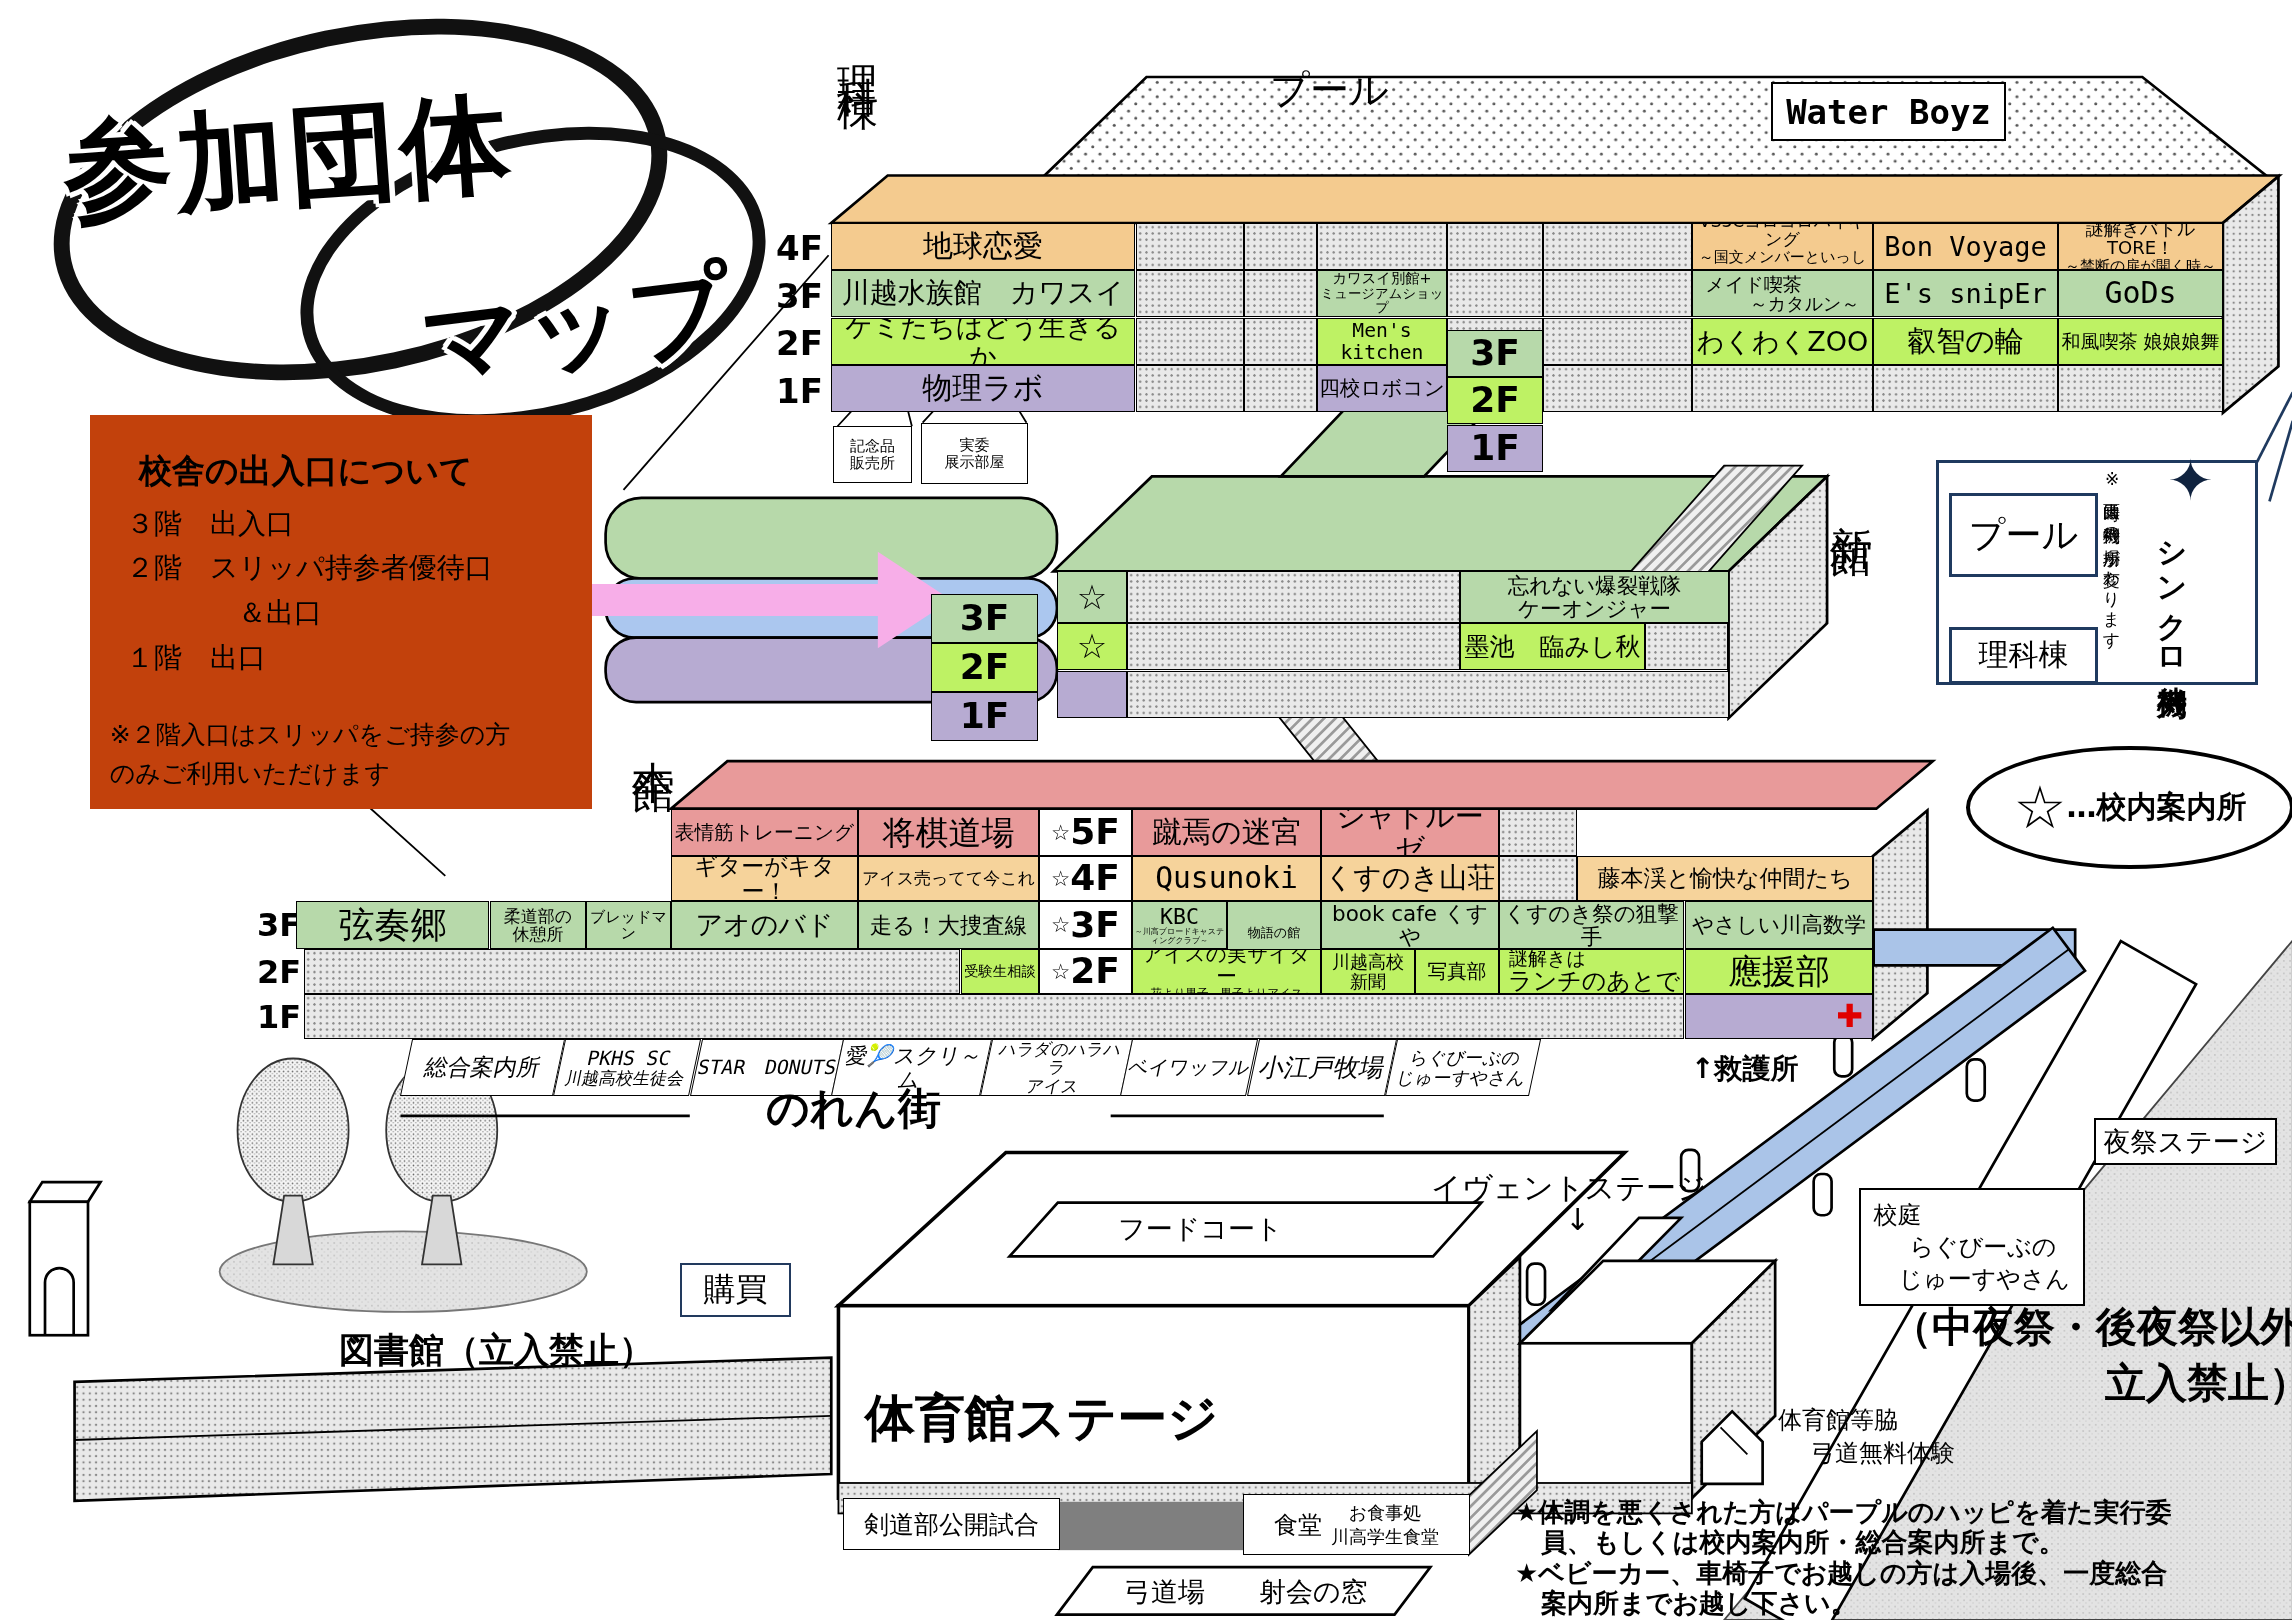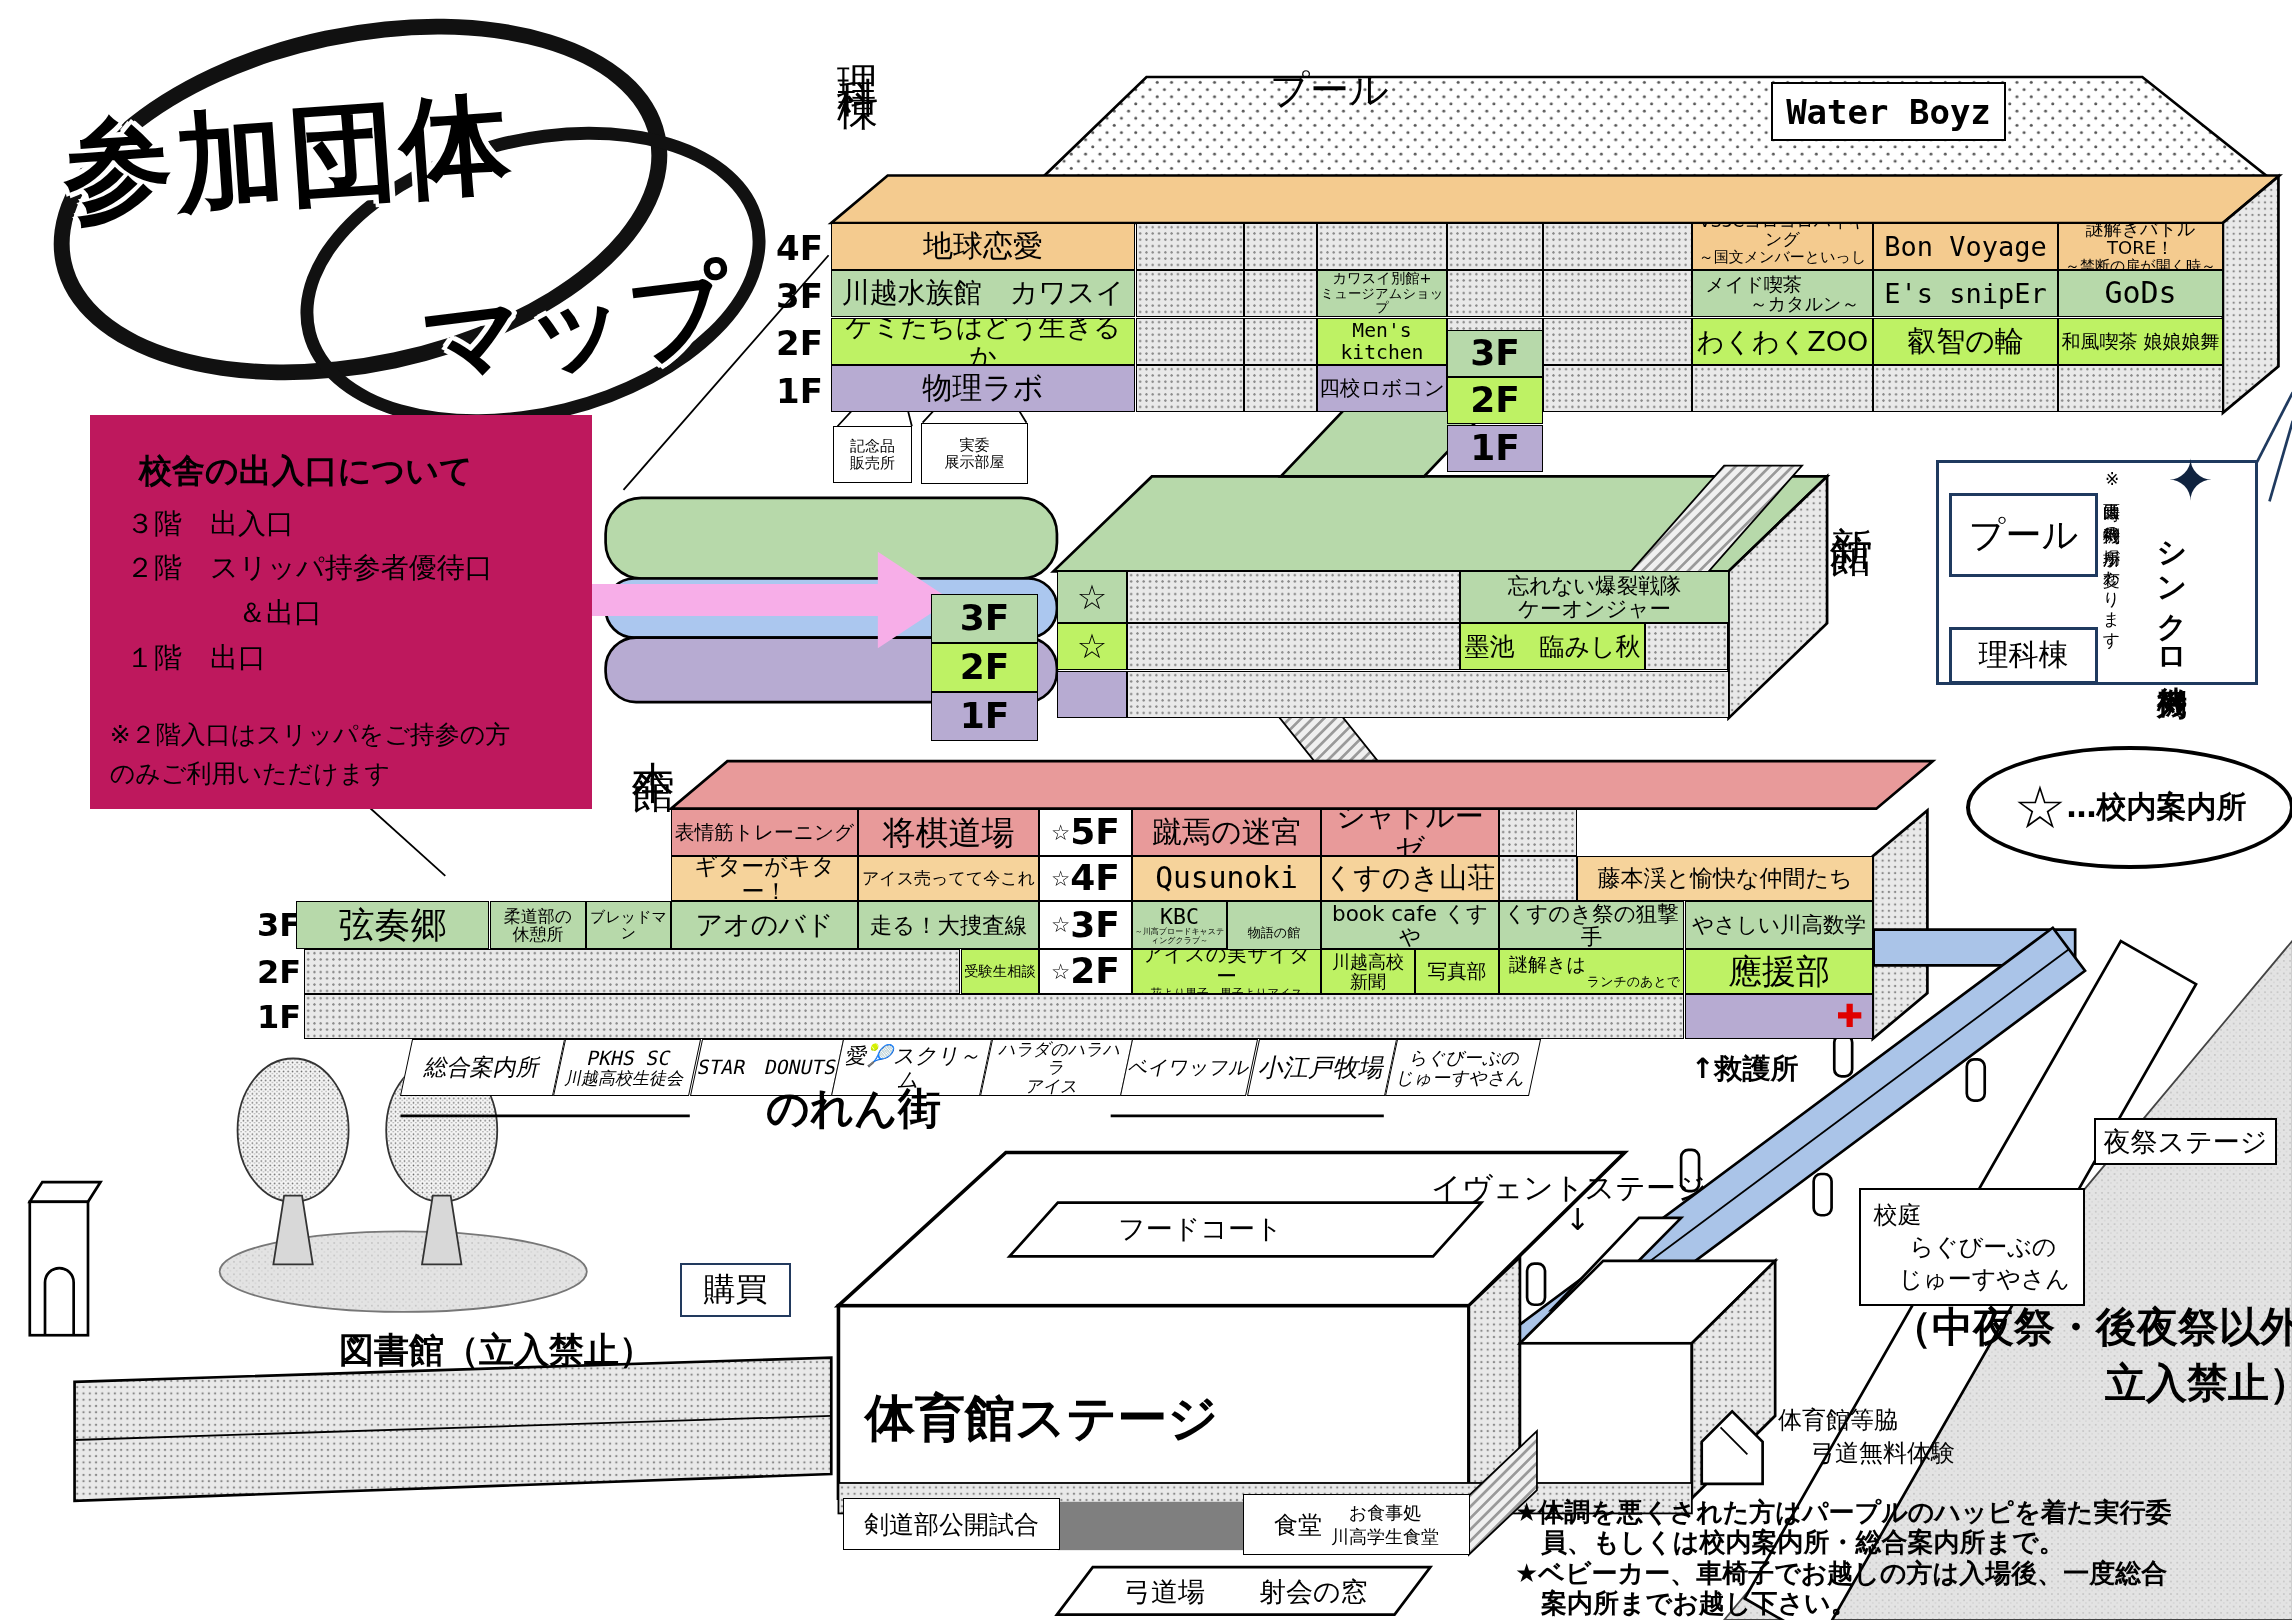--- a/index.html
+++ b/index.html
@@ -274,21 +274,21 @@
 <div class="wbx" style="left:1949px;top:493px;width:149px;height:84px;border:3.6px solid #1f3a5f;font-size:36px">
   <span>プール</span>
   </div>
 <div class="wbx" style="left:1949px;top:627px;width:149px;height:57px;border:3.6px solid #1f3a5f;font-size:30px">
   <span>理科棟</span>
   </div>
 <div class="vtx" style="left:2101px;top:469px;font-size:17px;height:202px;font-weight:normal;letter-spacing:0.9px">※雨天時は待機列の場所が変わります</div>
 <div class="vtx" style="left:2151px;top:521px;font-size:29.6px;height:150px;letter-spacing:1.8px">シンクロ待機列</div>
 <div class="txt" style="left:2167px;top:448px;font-size:56px;color:#10233f">✦</div>
 
-<div style="position:absolute;left:90px;top:415px;width:502px;height:394px;background:#be185d;z-index:2">
+<div style="position:absolute;left:90px;top:415px;width:502px;height:394px;background:#c2410c;z-index:2">
   <div class="txt" style="left:49px;top:34px;font-size:33px;font-weight:bold">校舎の出入口について</div>
   <div class="txt" style="left:36px;top:90px;font-size:28px">３階　出入口</div>
   <div class="txt" style="left:36px;top:134px;font-size:28px">２階　スリッパ持参者優待口</div>
   <div class="txt" style="left:36px;top:179px;font-size:28px">　　　　＆出口</div>
   <div class="txt" style="left:36px;top:224px;font-size:28px">１階　出口</div>
   <div class="txt" style="left:19.7px;top:303px;font-size:25px">※２階入口はスリッパをご持参の方</div>
   <div class="txt" style="left:19.7px;top:342px;font-size:25px">のみご利用いただけます</div>
 </div>
 
 <div style="position:absolute;left:1966px;top:746px;width:320px;height:115px;border:4.5px solid #000;border-radius:50%;
@@ -392,21 +392,21 @@
   </div>
 <div class="c bl" style="left:1321px;top:949px;width:94px;height:45px;font-size:18px">
   <span>川越高校</span>
   <span>新聞</span>
   </div>
 <div class="c bl" style="left:1415px;top:949px;width:84px;height:45px;font-size:19.7px">
   <span>写真部</span>
   </div>
 <div class="c bl" style="left:1499px;top:949px;width:185px;height:45px">
   <span style="font-size:19px;align-self:flex-start;padding-left:9px">謎解きは</span>
-  <span style="font-size:13px;align-self:flex-end;padding-right:3px">ランチのあとで</span>
+  <span style="font-size:24px;align-self:flex-end;padding-right:3px">ランチのあとで</span>
   </div>
 <div class="c bl" style="left:1685px;top:949px;width:188px;height:45px;font-size:34px">
   <span>應援部</span>
   </div>
 
 <div class="c ha" style="left:304px;top:994px;width:1380px;height:45px"></div>
 <div class="c pu row" style="left:1685px;top:994px;width:188px;height:45px;justify-content:flex-end;padding-right:9px">
   <span style="color:#e00000;font-size:32px;font-weight:bold">✚</span>
   </div>
 <div class="txt" style="left:1691px;top:1050px;font-size:28px;font-weight:bold">↑救護所</div>

